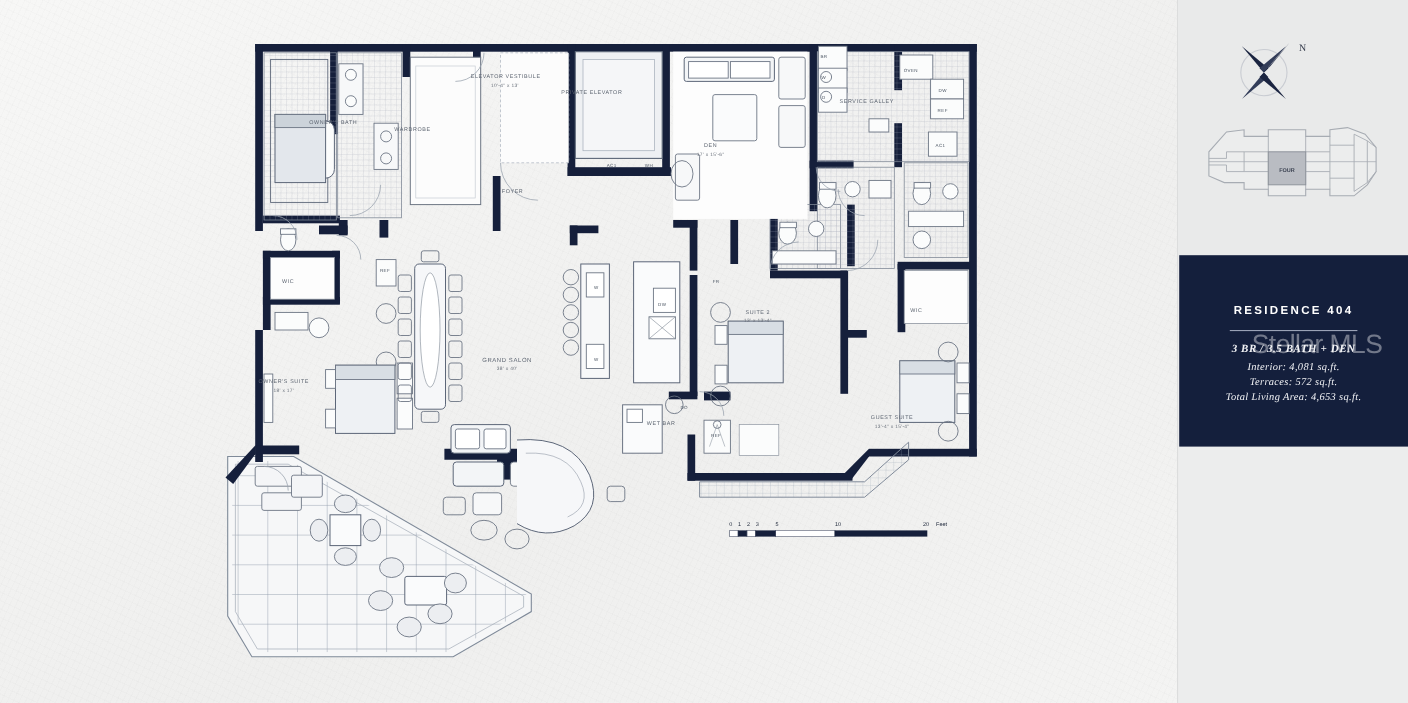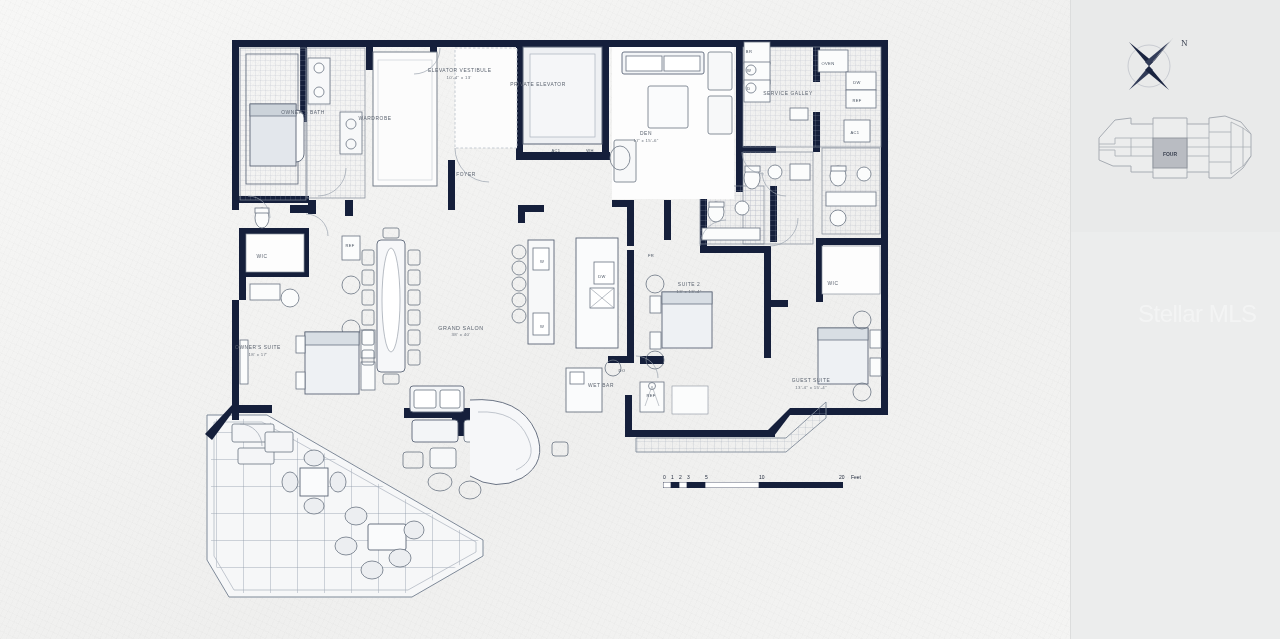--- a/index.html
+++ b/index.html
@@ -577,15 +577,23 @@
         <rect x="62" y="30" width="34" height="30" fill="#b9bcc2" stroke="#8e939b" stroke-width="0.9"></rect>
         <text x="79" y="48" font-family="Liberation Sans, sans-serif" font-size="5" font-weight="bold" fill="#3c4352" text-anchor="middle" id="keyplan-unit-text">FOUR</text>
 
         <path d="M140 14 L152 20 L152 58 L140 66" fill="none" stroke="#a7acb3" stroke-width="0.8"></path>
         <path d="M152 20 L160 26 M152 58 L160 48" fill="none" stroke="#a7acb3" stroke-width="0.8"></path>
       </svg>
     </div>
 
   </div>
 
+  <div id="info-block">
+    <div id="residence-title">RESIDENCE 404</div>
+    <div id="title-rule"></div>
+    <div class="info-line strong">3 BR / 3.5 BATH + DEN</div>
+    <div class="info-line">Interior: 4,081 sq.ft.</div>
+    <div class="info-line">Terraces: 572 sq.ft.</div>
+    <div class="info-line">Total Living Area: 4,653 sq.ft.</div>
+  </div>
 
   <div id="watermark">Stellar MLS</div>
 </div>
 
 </body></html>

